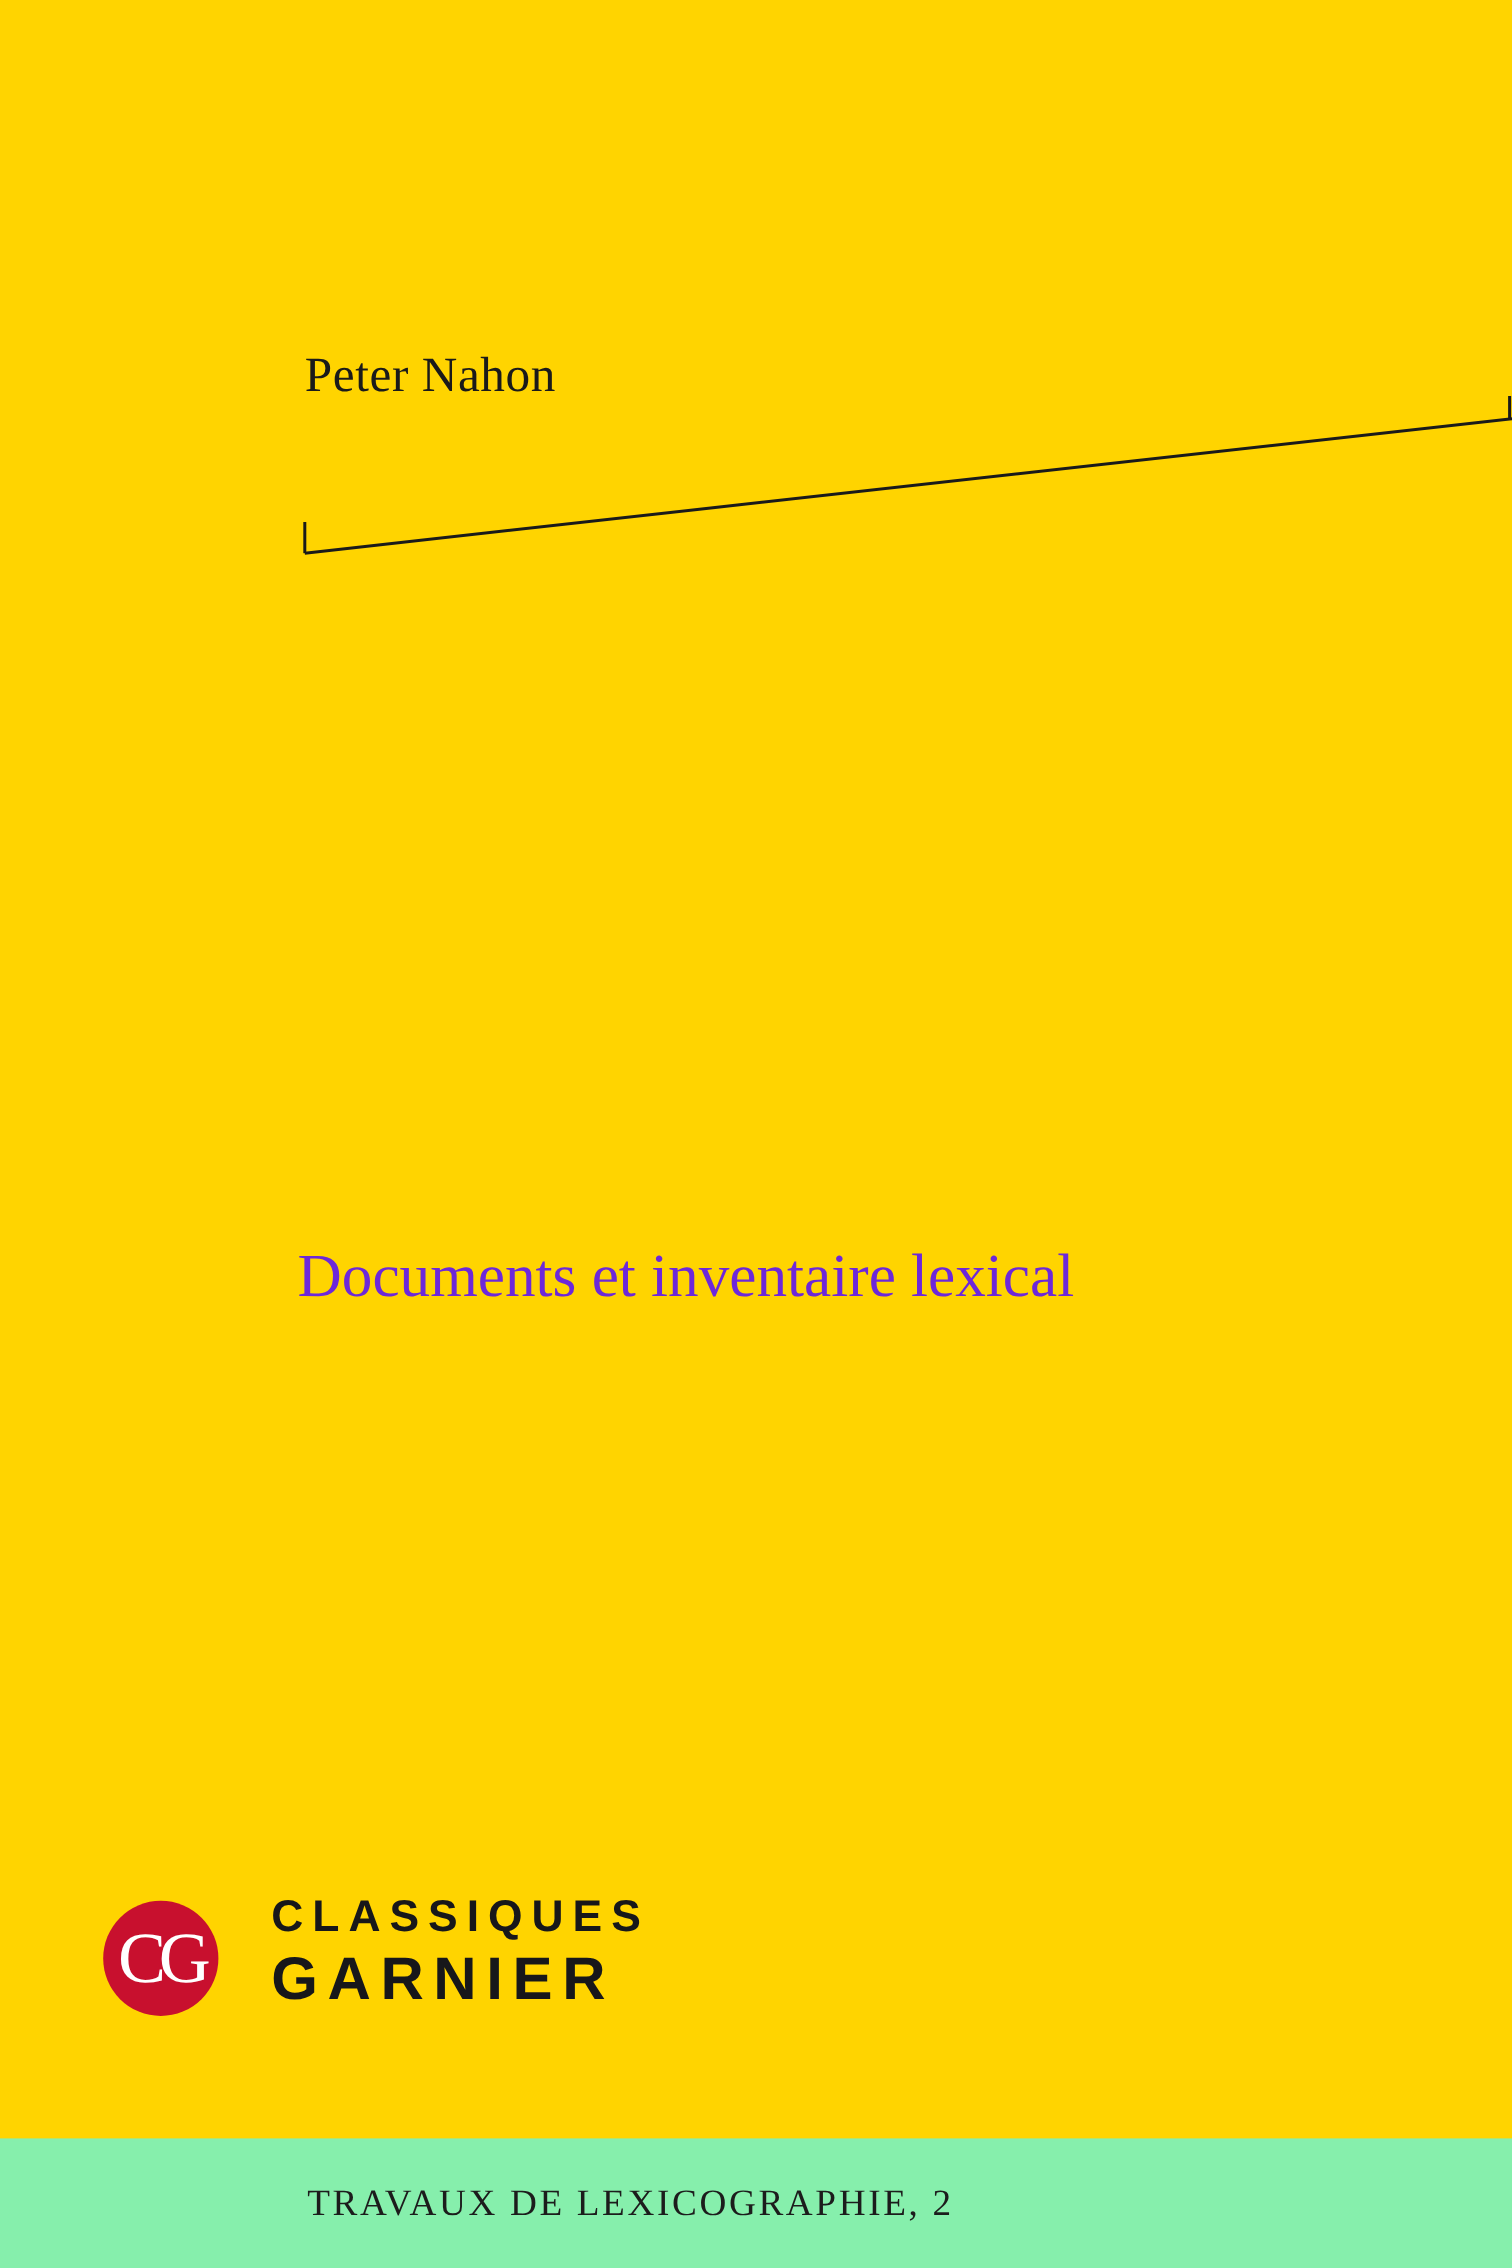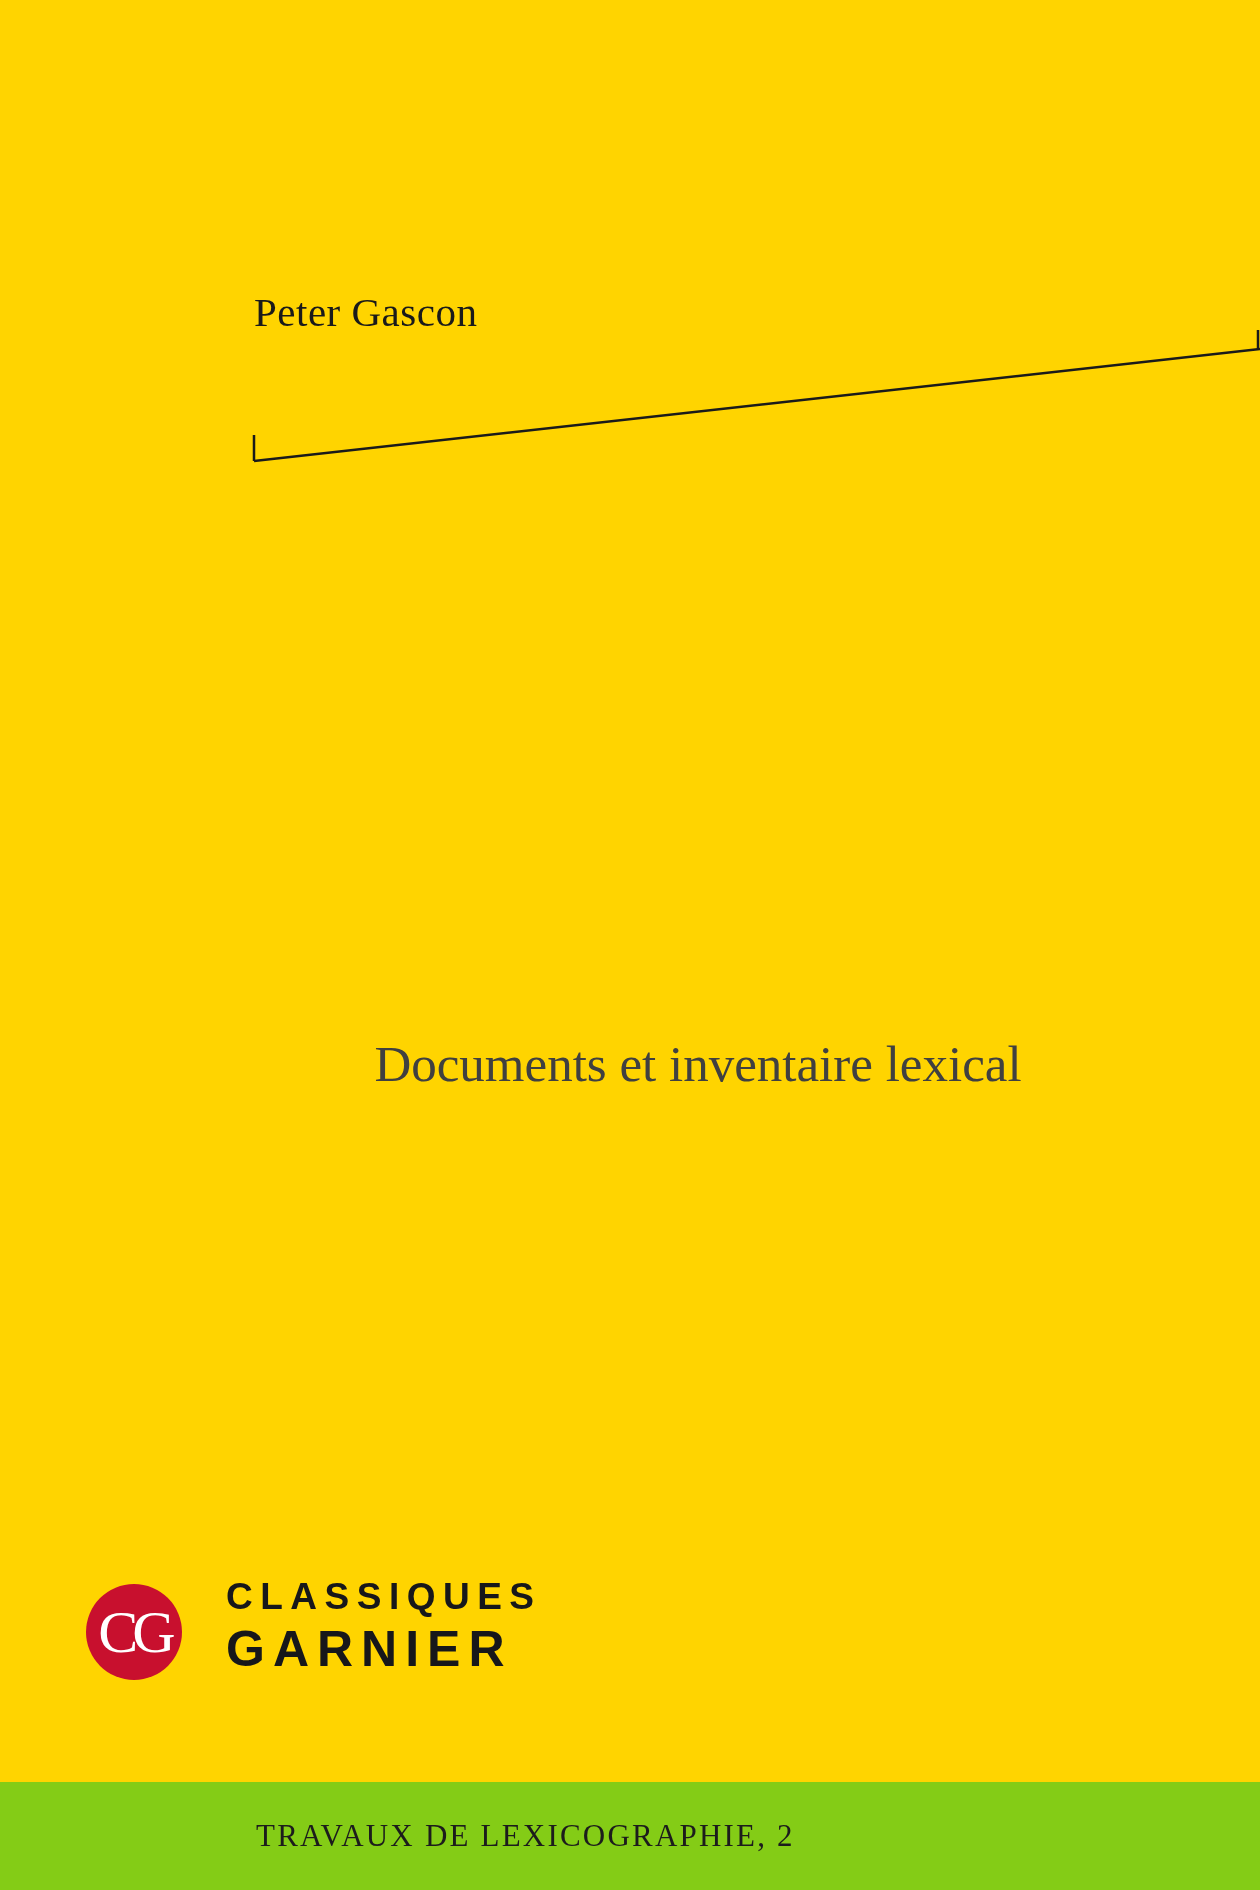--- a/index.html
+++ b/index.html
@@ -50,25 +50,24 @@
     font-family: "Liberation Serif", serif;
     font-weight: normal;
     margin: 0;
   }
   .subtitle {
     position: absolute;
     left: 248px;
     top: 1035px;
     width: 900px;
     font-size: 51px;
-    color: #404040;
+    color: #6d28d9;
     font-family: "Liberation Serif", serif;
     margin: 0;
     font-weight: normal;
-    text-align: center;
   }
   
   .logo {
     position: absolute;
     left: 86px;
     top: 1578px;
     width: 470px;
     height: 110px;
   }
   .logo-mark {
@@ -118,38 +117,38 @@
     line-height: 1.05;
     margin-top: 8px;
   }
   
   .series-band {
     position: absolute;
     left: 0;
     bottom: 0;
     width: 1260px;
     height: 108px;
-    background: #84cc16;
+    background: #86efac;
   }
   .series-label {
     position: absolute;
     left: 256px;
     top: 36px;
     font-family: "Liberation Serif", serif;
     font-size: 31px;
     letter-spacing: 2.2px;
     color: #1c1c1c;
   }
 </style>
 </head>
 <body>
 
 <div class="cover">
 
-  <div class="author">Peter Gascon</div>
+  <div class="author">Peter Nahon</div>
 
   <div class="rule-wrap">
     <svg width="1260" height="140" viewBox="0 0 1260 140" xmlns="http://www.w3.org/2000/svg">
       <path d="M254 105 L254 131" stroke="#1a1a1a" stroke-width="2.5" fill="none"></path>
       <path d="M254 131 L1260 19" stroke="#1a1a1a" stroke-width="2.5" fill="none"></path>
       <path d="M1258 19 L1258 0" stroke="#1a1a1a" stroke-width="2.5" fill="none"></path>
     </svg>
   </div>
 
 

